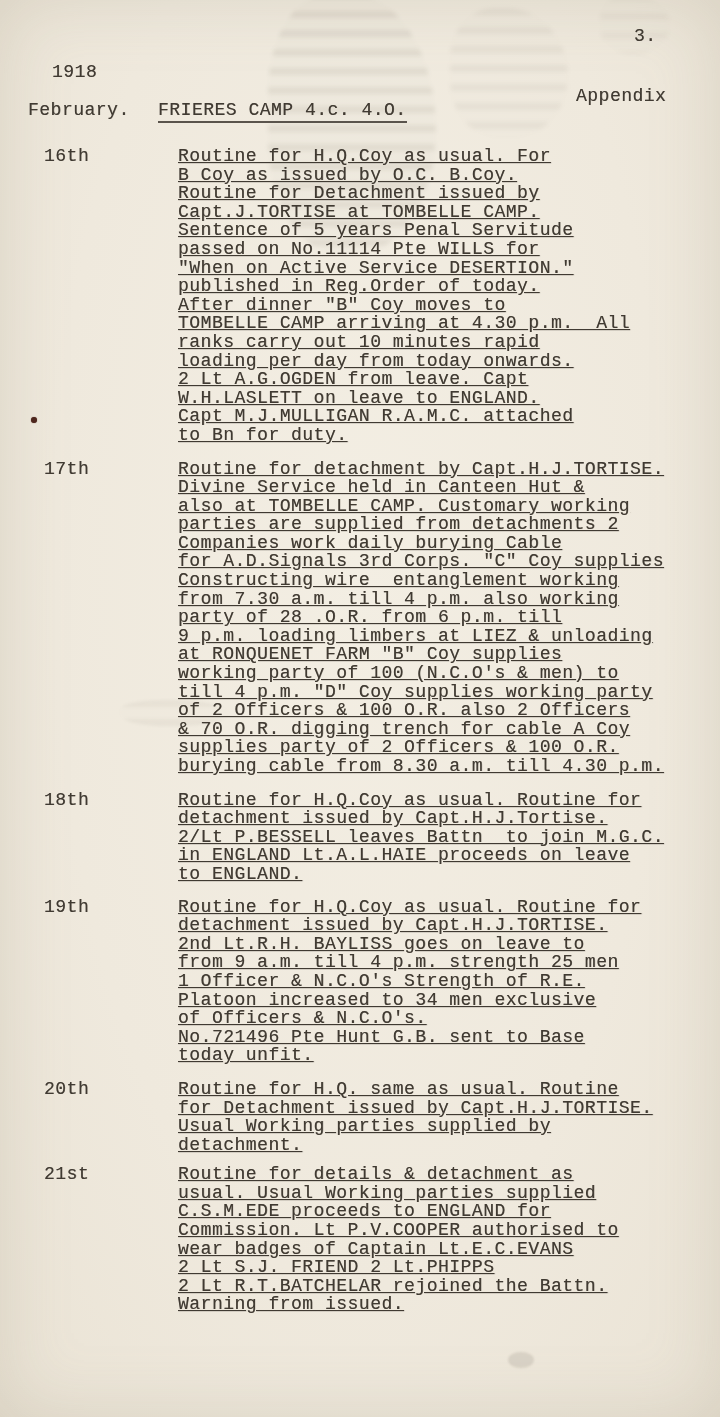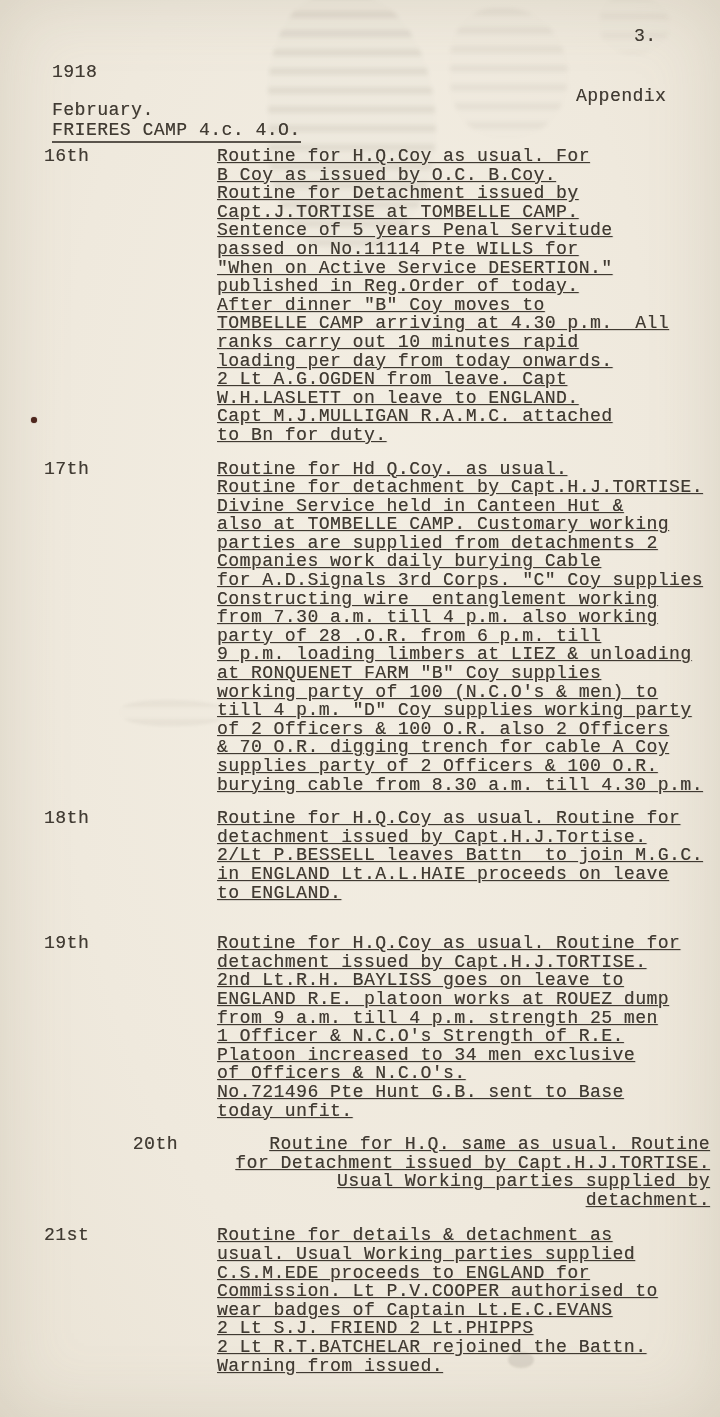--- a/index.html
+++ b/index.html
@@ -15,30 +15,30 @@
     font-family: "Liberation Mono", "DejaVu Sans Mono", monospace;
     font-size: 18px;
     letter-spacing: 0.5px;
     color: #403a32;
     text-shadow: 0.3px 0.3px 0.5px rgba(62,56,48,0.55);
   }
   .abs { position: absolute; white-space: pre; }
   .page-number   { left: 634px; top: 26px; }
   .year          { left: 52px;  top: 62px; }
   .appendix      { left: 564px; top: 86px; margin-left: 12px; }
-  .month-row     { left: 52px;  top: 100px; display: flex; flex-direction: column; }
+  .month-row     { left: 28px;  top: 100px; display: flex; }
   .month-label   { width: 130px; }
   .camp-title    {
     border-bottom: 2px solid rgba(64,58,50,0.85);
     padding-bottom: 1px;
   }
   .entries { position: absolute; left: 44px; top: 147px; right: 10px; }
-  .entry { display: flex; align-items: flex-start; margin-bottom: 15px; gap: 39px; }
-  .entry:nth-child(3) { margin-bottom: 32px; }
-  .entry:nth-child(5) { margin-bottom: 17px; text-align: right; }
+  .entry { display: flex; align-items: flex-start; margin-bottom: 15px; }
+  .entry:nth-child(3) { margin-bottom: 14px; }
+  .entry:nth-child(5) { margin-bottom: 11px; }
   .entry-date { width: 134px; flex: 0 0 134px; line-height: 18.6px; }
   .entry-lines { flex: 1 1 auto; text-decoration: underline; }
   .line { white-space: pre; line-height: 18.6px; }
 
   
   .smudge {
     position: absolute;
     background: repeating-linear-gradient(180deg,
       rgba(122,115,102,0.15) 0px, rgba(122,115,102,0.15) 7px,
       rgba(122,115,102,0.02) 7px, rgba(122,115,102,0.02) 19px);
@@ -97,21 +97,20 @@
           <div class="line">2 Lt A.G.OGDEN from leave. Capt</div>
           <div class="line">W.H.LASLETT on leave to ENGLAND.</div>
           <div class="line">Capt M.J.MULLIGAN R.A.M.C. attached</div>
           <div class="line">to Bn for duty.</div>
         </div>
   </div>
 
   <div class="entry">
     <div class="entry-date">17th</div>
     <div class="entry-lines">
-          <div class="line">Routine for Hd Q.Coy. as usual.</div>
           <div class="line">Routine for detachment by Capt.H.J.TORTISE.</div>
           <div class="line">Divine Service held in Canteen Hut &amp;</div>
           <div class="line">also at TOMBELLE CAMP. Customary working</div>
           <div class="line">parties are supplied from detachments 2</div>
           <div class="line">Companies work daily burying Cable</div>
           <div class="line">for A.D.Signals 3rd Corps. "C" Coy supplies</div>
           <div class="line">Constructing wire  entanglement working</div>
           <div class="line">from 7.30 a.m. till 4 p.m. also working</div>
           <div class="line">party of 28 .O.R. from 6 p.m. till</div>
           <div class="line">9 p.m. loading limbers at LIEZ &amp; unloading</div>
@@ -135,21 +134,20 @@
           <div class="line">to ENGLAND.</div>
         </div>
   </div>
 
   <div class="entry">
     <div class="entry-date">19th</div>
     <div class="entry-lines">
           <div class="line">Routine for H.Q.Coy as usual. Routine for</div>
           <div class="line">detachment issued by Capt.H.J.TORTISE.</div>
           <div class="line">2nd Lt.R.H. BAYLISS goes on leave to</div>
-          <div class="line">ENGLAND R.E. platoon works at ROUEZ dump</div>
           <div class="line">from 9 a.m. till 4 p.m. strength 25 men</div>
           <div class="line">1 Officer &amp; N.C.O's Strength of R.E.</div>
           <div class="line">Platoon increased to 34 men exclusive</div>
           <div class="line">of Officers &amp; N.C.O's.</div>
           <div class="line">No.721496 Pte Hunt G.B. sent to Base</div>
           <div class="line">today unfit.</div>
         </div>
   </div>
 
   <div class="entry">

